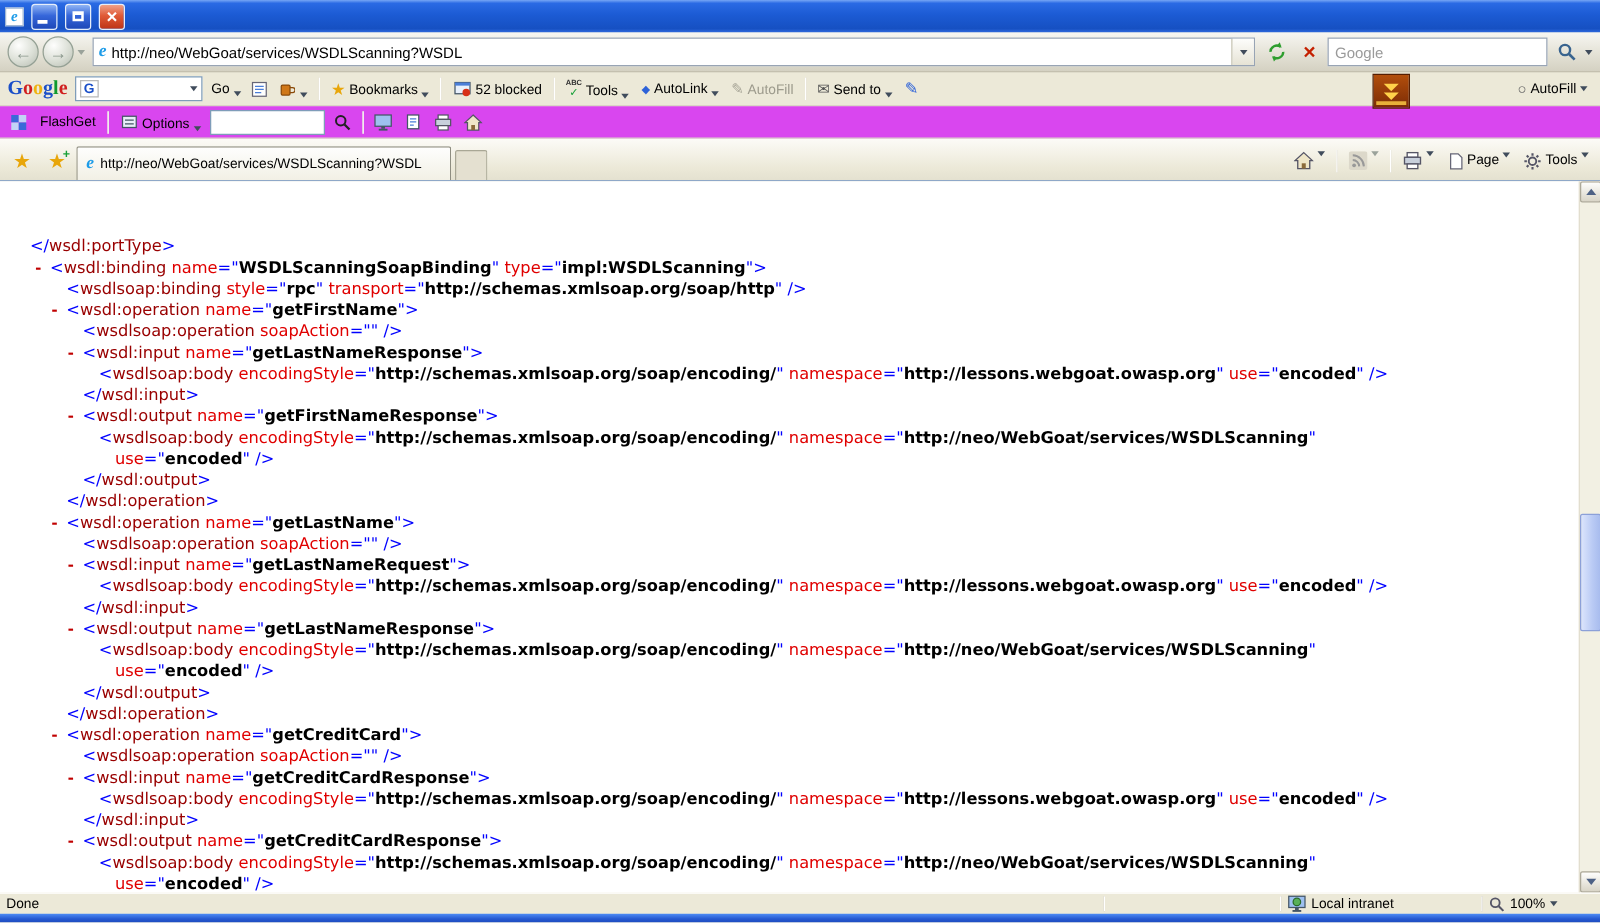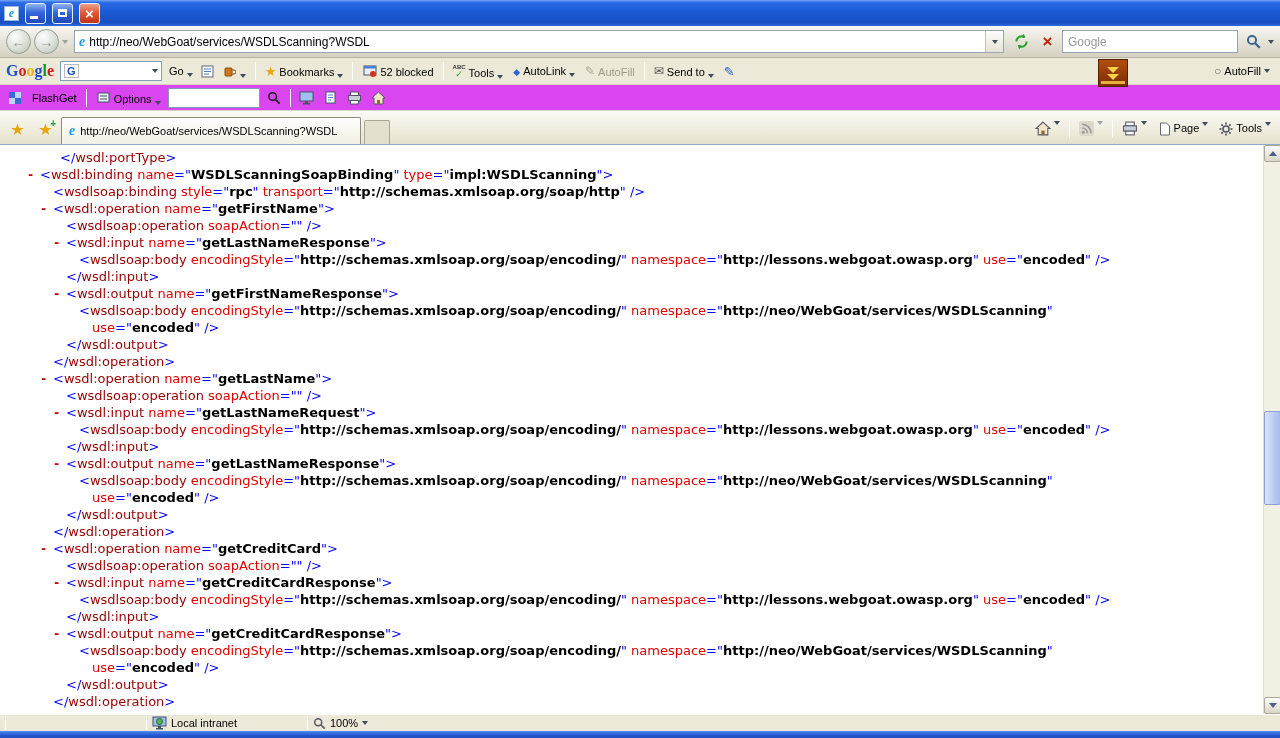--- a/index.html
+++ b/index.html
@@ -362,21 +362,21 @@
             </g>
           </svg>
           <span>Tools</span>
           <span class="crt"></span>
         </span>
     </div>
   </div>
 
   <div class="content">
     <div class="xmlview">
-        <div class="xline" style="padding-left: 60px;"><span class="xm">&lt;/</span><span class="xt">wsdl:portType</span><span class="xm">&gt;</span></div>
+        <div class="xline" style="padding-left: 24px; margin-top: 40px;"><span class="xm">&lt;/</span><span class="xt">wsdl:portType</span><span class="xm">&gt;</span></div>
         <div class="xline" style="padding-left: 40px;"><span class="xmarker">-</span><span class="xm">&lt;</span><span class="xt">wsdl:binding</span> <span class="xa">name</span><span class="xm">="</span><span class="xv">WSDLScanningSoapBinding</span><span class="xm">"</span> <span class="xa">type</span><span class="xm">="</span><span class="xv">impl:WSDLScanning</span><span class="xm">"</span><span class="xm">&gt;</span></div>
         <div class="xline" style="padding-left: 53px;"><span class="xm">&lt;</span><span class="xt">wsdlsoap:binding</span> <span class="xa">style</span><span class="xm">="</span><span class="xv">rpc</span><span class="xm">"</span> <span class="xa">transport</span><span class="xm">="</span><span class="xv">http://schemas.xmlsoap.org/soap/http</span><span class="xm">"</span> <span class="xm">/&gt;</span></div>
         <div class="xline" style="padding-left: 53px;"><span class="xmarker">-</span><span class="xm">&lt;</span><span class="xt">wsdl:operation</span> <span class="xa">name</span><span class="xm">="</span><span class="xv">getFirstName</span><span class="xm">"</span><span class="xm">&gt;</span></div>
         <div class="xline" style="padding-left: 66px;"><span class="xm">&lt;</span><span class="xt">wsdlsoap:operation</span> <span class="xa">soapAction</span><span class="xm">="</span><span class="xv"></span><span class="xm">"</span> <span class="xm">/&gt;</span></div>
         <div class="xline" style="padding-left: 66px;"><span class="xmarker">-</span><span class="xm">&lt;</span><span class="xt">wsdl:input</span> <span class="xa">name</span><span class="xm">="</span><span class="xv">getLastNameResponse</span><span class="xm">"</span><span class="xm">&gt;</span></div>
         <div class="xline" style="padding-left: 79px;"><span class="xm">&lt;</span><span class="xt">wsdlsoap:body</span> <span class="xa">encodingStyle</span><span class="xm">="</span><span class="xv">http://schemas.xmlsoap.org/soap/encoding/</span><span class="xm">"</span> <span class="xa">namespace</span><span class="xm">="</span><span class="xv">http://lessons.webgoat.owasp.org</span><span class="xm">"</span> <span class="xa">use</span><span class="xm">="</span><span class="xv">encoded</span><span class="xm">"</span> <span class="xm">/&gt;</span></div>
         <div class="xline" style="padding-left: 66px;"><span class="xm">&lt;/</span><span class="xt">wsdl:input</span><span class="xm">&gt;</span></div>
         <div class="xline" style="padding-left: 66px;"><span class="xmarker">-</span><span class="xm">&lt;</span><span class="xt">wsdl:output</span> <span class="xa">name</span><span class="xm">="</span><span class="xv">getFirstNameResponse</span><span class="xm">"</span><span class="xm">&gt;</span></div>
         <div class="xline" style="padding-left: 79px;"><span class="xm">&lt;</span><span class="xt">wsdlsoap:body</span> <span class="xa">encodingStyle</span><span class="xm">="</span><span class="xv">http://schemas.xmlsoap.org/soap/encoding/</span><span class="xm">"</span> <span class="xa">namespace</span><span class="xm">="</span><span class="xv">http://neo/WebGoat/services/WSDLScanning</span><span class="xm">"</span></div>
         <div class="xline" style="padding-left: 92px;"><span class="xa">use</span><span class="xm">="</span><span class="xv">encoded</span><span class="xm">"</span> <span class="xm">/&gt;</span></div>
@@ -408,20 +408,21 @@
           <i class="tri-up"></i>
         </span>
       <span class="sthumb"></span>
       <span class="sbtn down">
           <i class="tri-dn"></i>
         </span>
     </div>
   </div>
 
   <div class="statusbar">
+    <span class="spane" style="flex:1">Done</span>
     <span class="groove"></span>
     <span class="spane" style="width:130px"></span>
     <span class="groove"></span>
     <span class="spane" style="width:150px">
       <svg width="15" height="14" viewBox="0 0 15 14">
           <rect x="1" y="1" width="13" height="9" fill="#9EC0F0" stroke="#456"></rect>
           <circle cx="7.5" cy="5.5" r="3" fill="#58B058" stroke="#2A6A2A"></circle>
           <rect x="6" y="10" width="3" height="2" fill="#456"></rect>
           <rect x="4" y="12" width="7" height="1.5" fill="#456"></rect>
         </svg>

